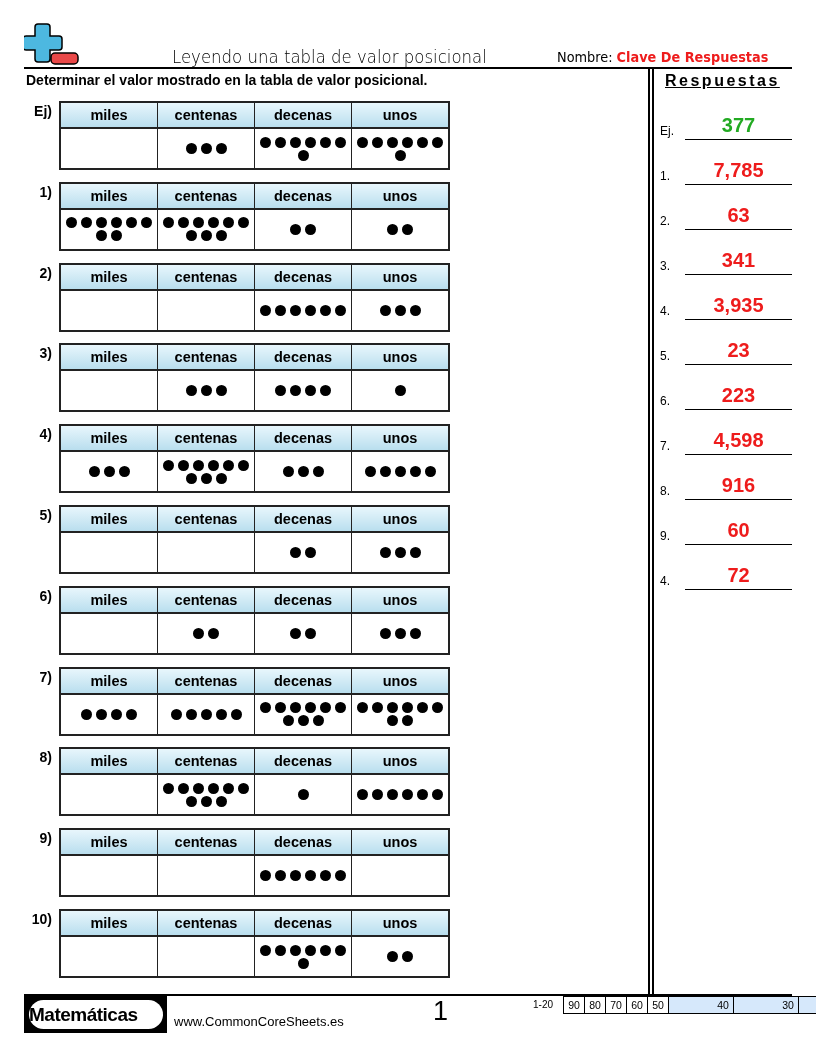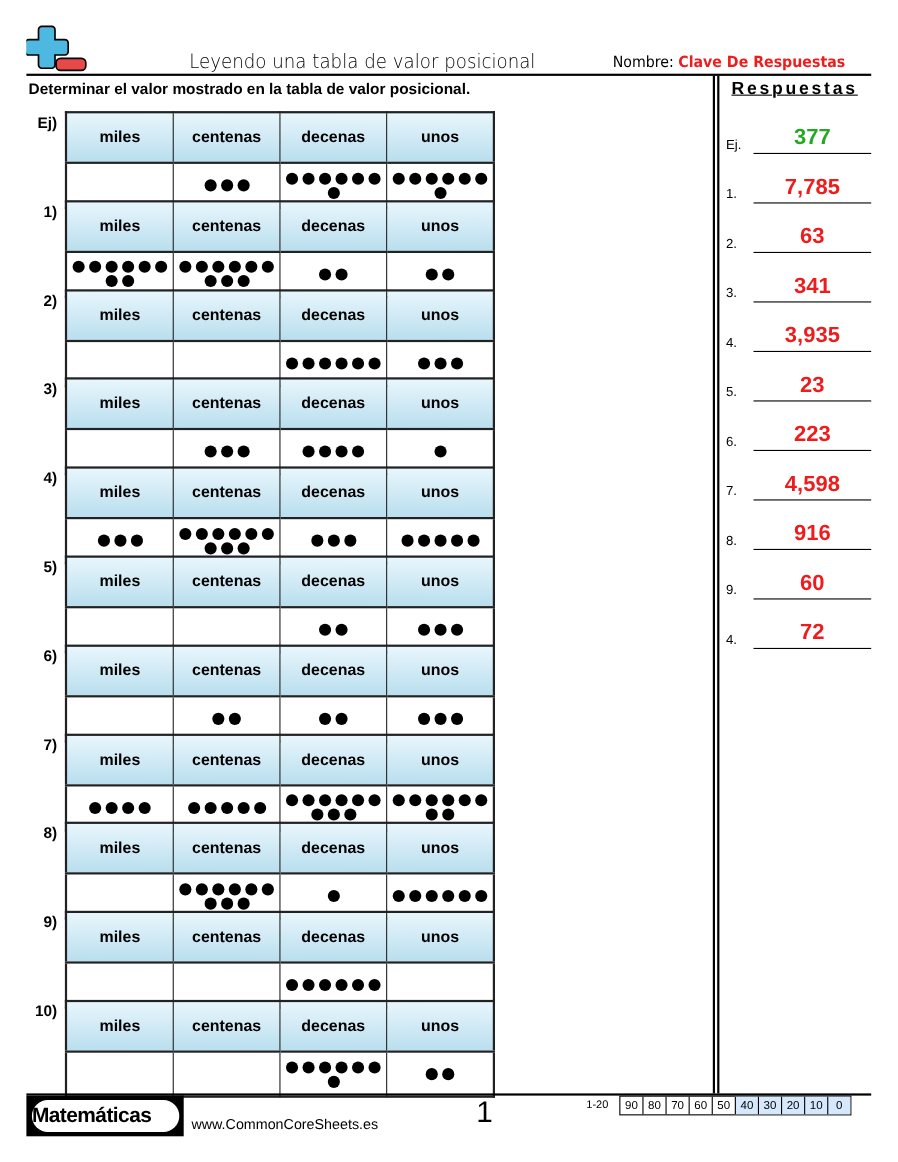--- a/index.html
+++ b/index.html
@@ -14,34 +14,34 @@
   .vline2{position:absolute;left:652px;top:69px;width:2px;height:925px;background:#000;}
   .resp-title{position:absolute;left:665px;top:72px;font-size:16px;font-weight:bold;letter-spacing:2.5px;text-decoration:underline;text-align:center;}
   .ans{position:absolute;left:660px;width:132px;height:30px;}
   .ans .lbl{position:absolute;left:0;bottom:2px;font-size:12px;}
   .ans .ln{position:absolute;left:25px;right:0;bottom:0;height:1.5px;background:#000;}
   .ans .val{position:absolute;left:25px;right:0;bottom:3px;text-align:center;font-size:20px;font-weight:bold;color:#ee1c1c;}
   .ans.ex .val{color:#22aa22;}
   .prob{position:absolute;left:22px;}
   .prob .num{position:absolute;left:0;top:2px;font-size:14px;font-weight:bold;width:30px;text-align:right;}
   table.pv{position:absolute;left:37px;top:0;border-collapse:collapse;border:2px solid #222;}
-  table.pv th{height:24px;padding:10px;font-size:14.5px;font-weight:bold;border:1.5px solid #222;border-bottom:2.5px solid #222;background:linear-gradient(#e8f6fc,#b9deee);}
+  table.pv th{height:24px;padding:0;font-size:14.5px;font-weight:bold;border:1.5px solid #222;border-bottom:2.5px solid #222;background:linear-gradient(#e8f6fc,#b9deee);}
   table.pv td{height:39px;padding:0;border:1.5px solid #222;text-align:center;vertical-align:middle;}
   .dots{display:flex;flex-wrap:wrap;justify-content:center;width:96px;margin:0 auto;gap:2px 4px;}
   .dot{width:11px;height:11px;border-radius:50%;background:#000;display:inline-block;}
   .botline{position:absolute;left:24px;right:24px;top:994px;height:1.5px;background:#000;}
   .brand{position:absolute;left:24px;top:996px;width:143px;height:37px;background:#000;}
   .brand span{position:absolute;left:5px;top:4px;right:4px;bottom:4px;background:#fff;border-radius:15px;font-size:19px;font-weight:bold;line-height:29px;letter-spacing:-0.5px;}
   .url{position:absolute;left:174px;top:1014px;font-size:13px;}
   .page{position:absolute;left:433px;top:996px;font-size:27px;}
   .score-lbl{position:absolute;left:533px;top:999px;font-size:10px;}
   .scores{position:absolute;left:563px;top:996px;display:flex;border:1px solid #000;}
   .scores div{width:20px;height:16px;border-left:1px solid #000;font-size:10.5px;text-align:center;line-height:16px;}
   .scores div:first-child{border-left:none;}
-  .scores div.hl{background:#d6e8fb;}
+  .scores div.hl{background:#d6e8fb;padding-left:44px;}
 </style>
 </head>
 <body>
 
 <svg class="logo" viewBox="0 0 56 44">
   <path d="M14 2 h9 a3 3 0 0 1 3 3 v9 h9 a3 3 0 0 1 3 3 v8 a3 3 0 0 1 -3 3 h-9 v9 a3 3 0 0 1 -3 3 h-9 a3 3 0 0 1 -3 -3 v-9 h-9 a3 3 0 0 1 -3 -3 v-8 a3 3 0 0 1 3 -3 h9 v-9 a3 3 0 0 1 3 -3z" fill="#4db8e0" stroke="#000" stroke-width="1.5"></path>
   <rect x="27" y="31" width="27" height="11" rx="4" fill="#e94848" stroke="#000" stroke-width="1.5"></rect>
 </svg>
 <div class="title">Leyendo una tabla de valor posicional</div>
 <div class="nombre"><span>Nombre:</span> <span class="n">Clave De Respuestas</span></div>

